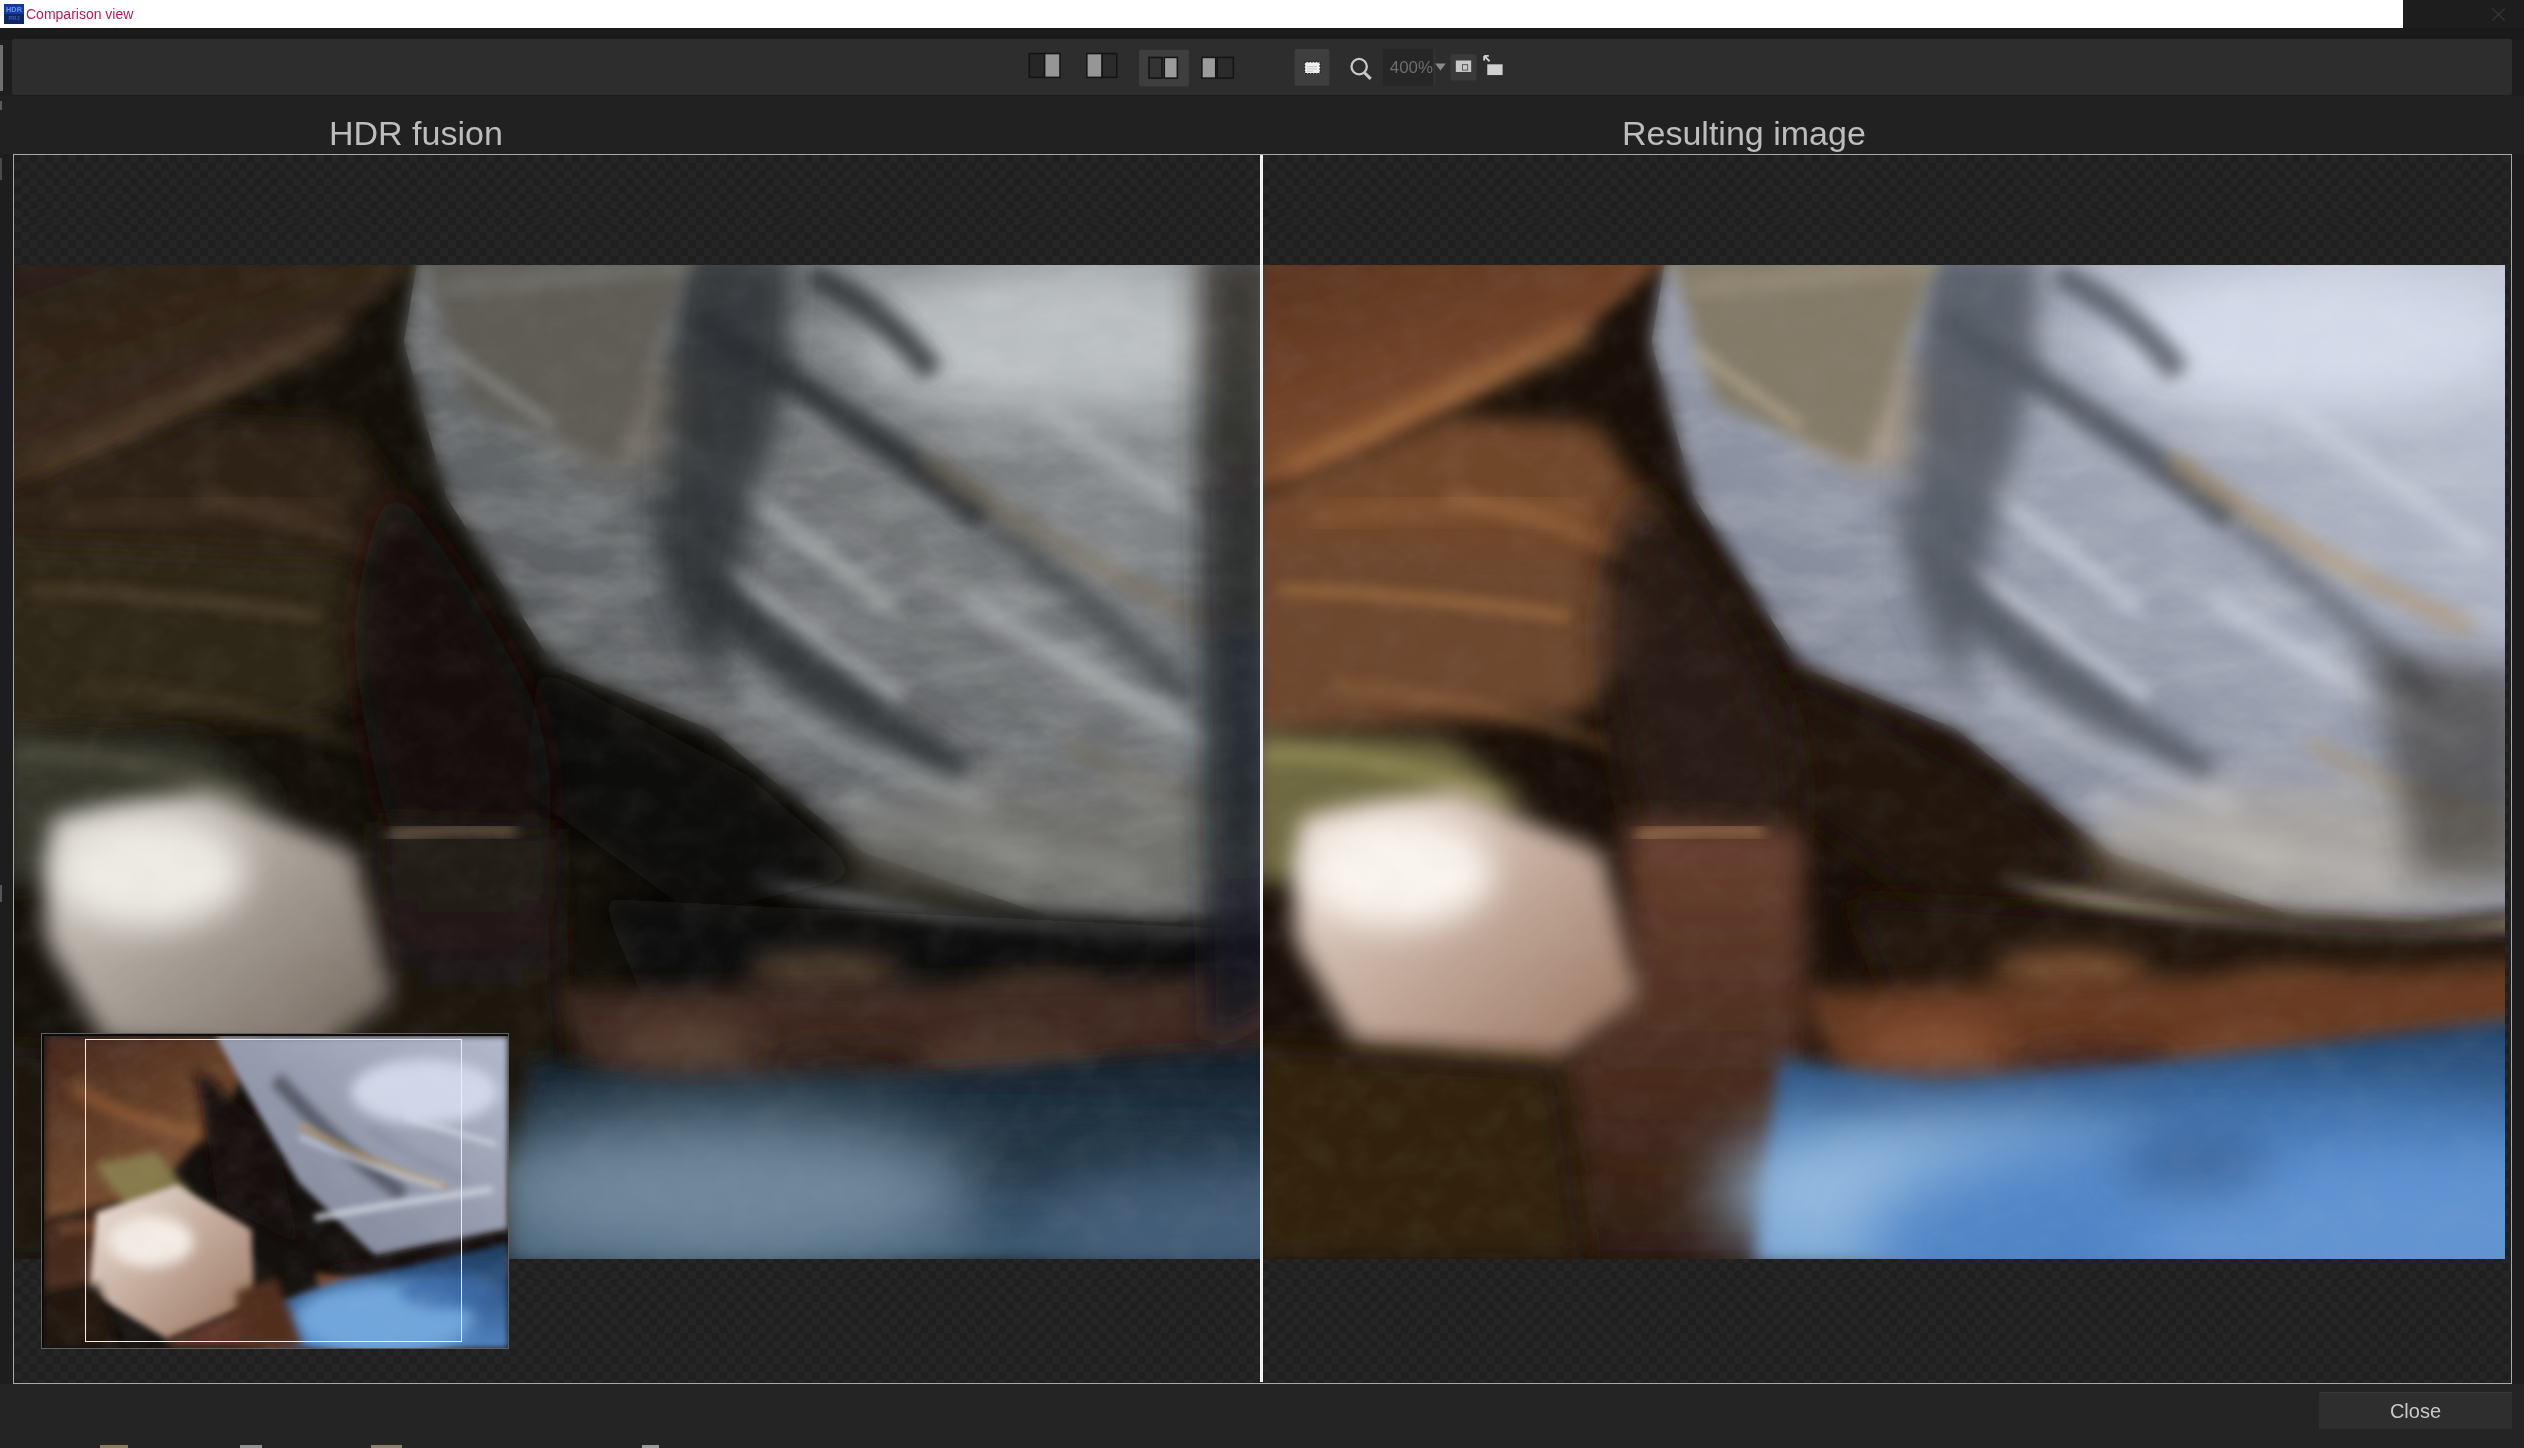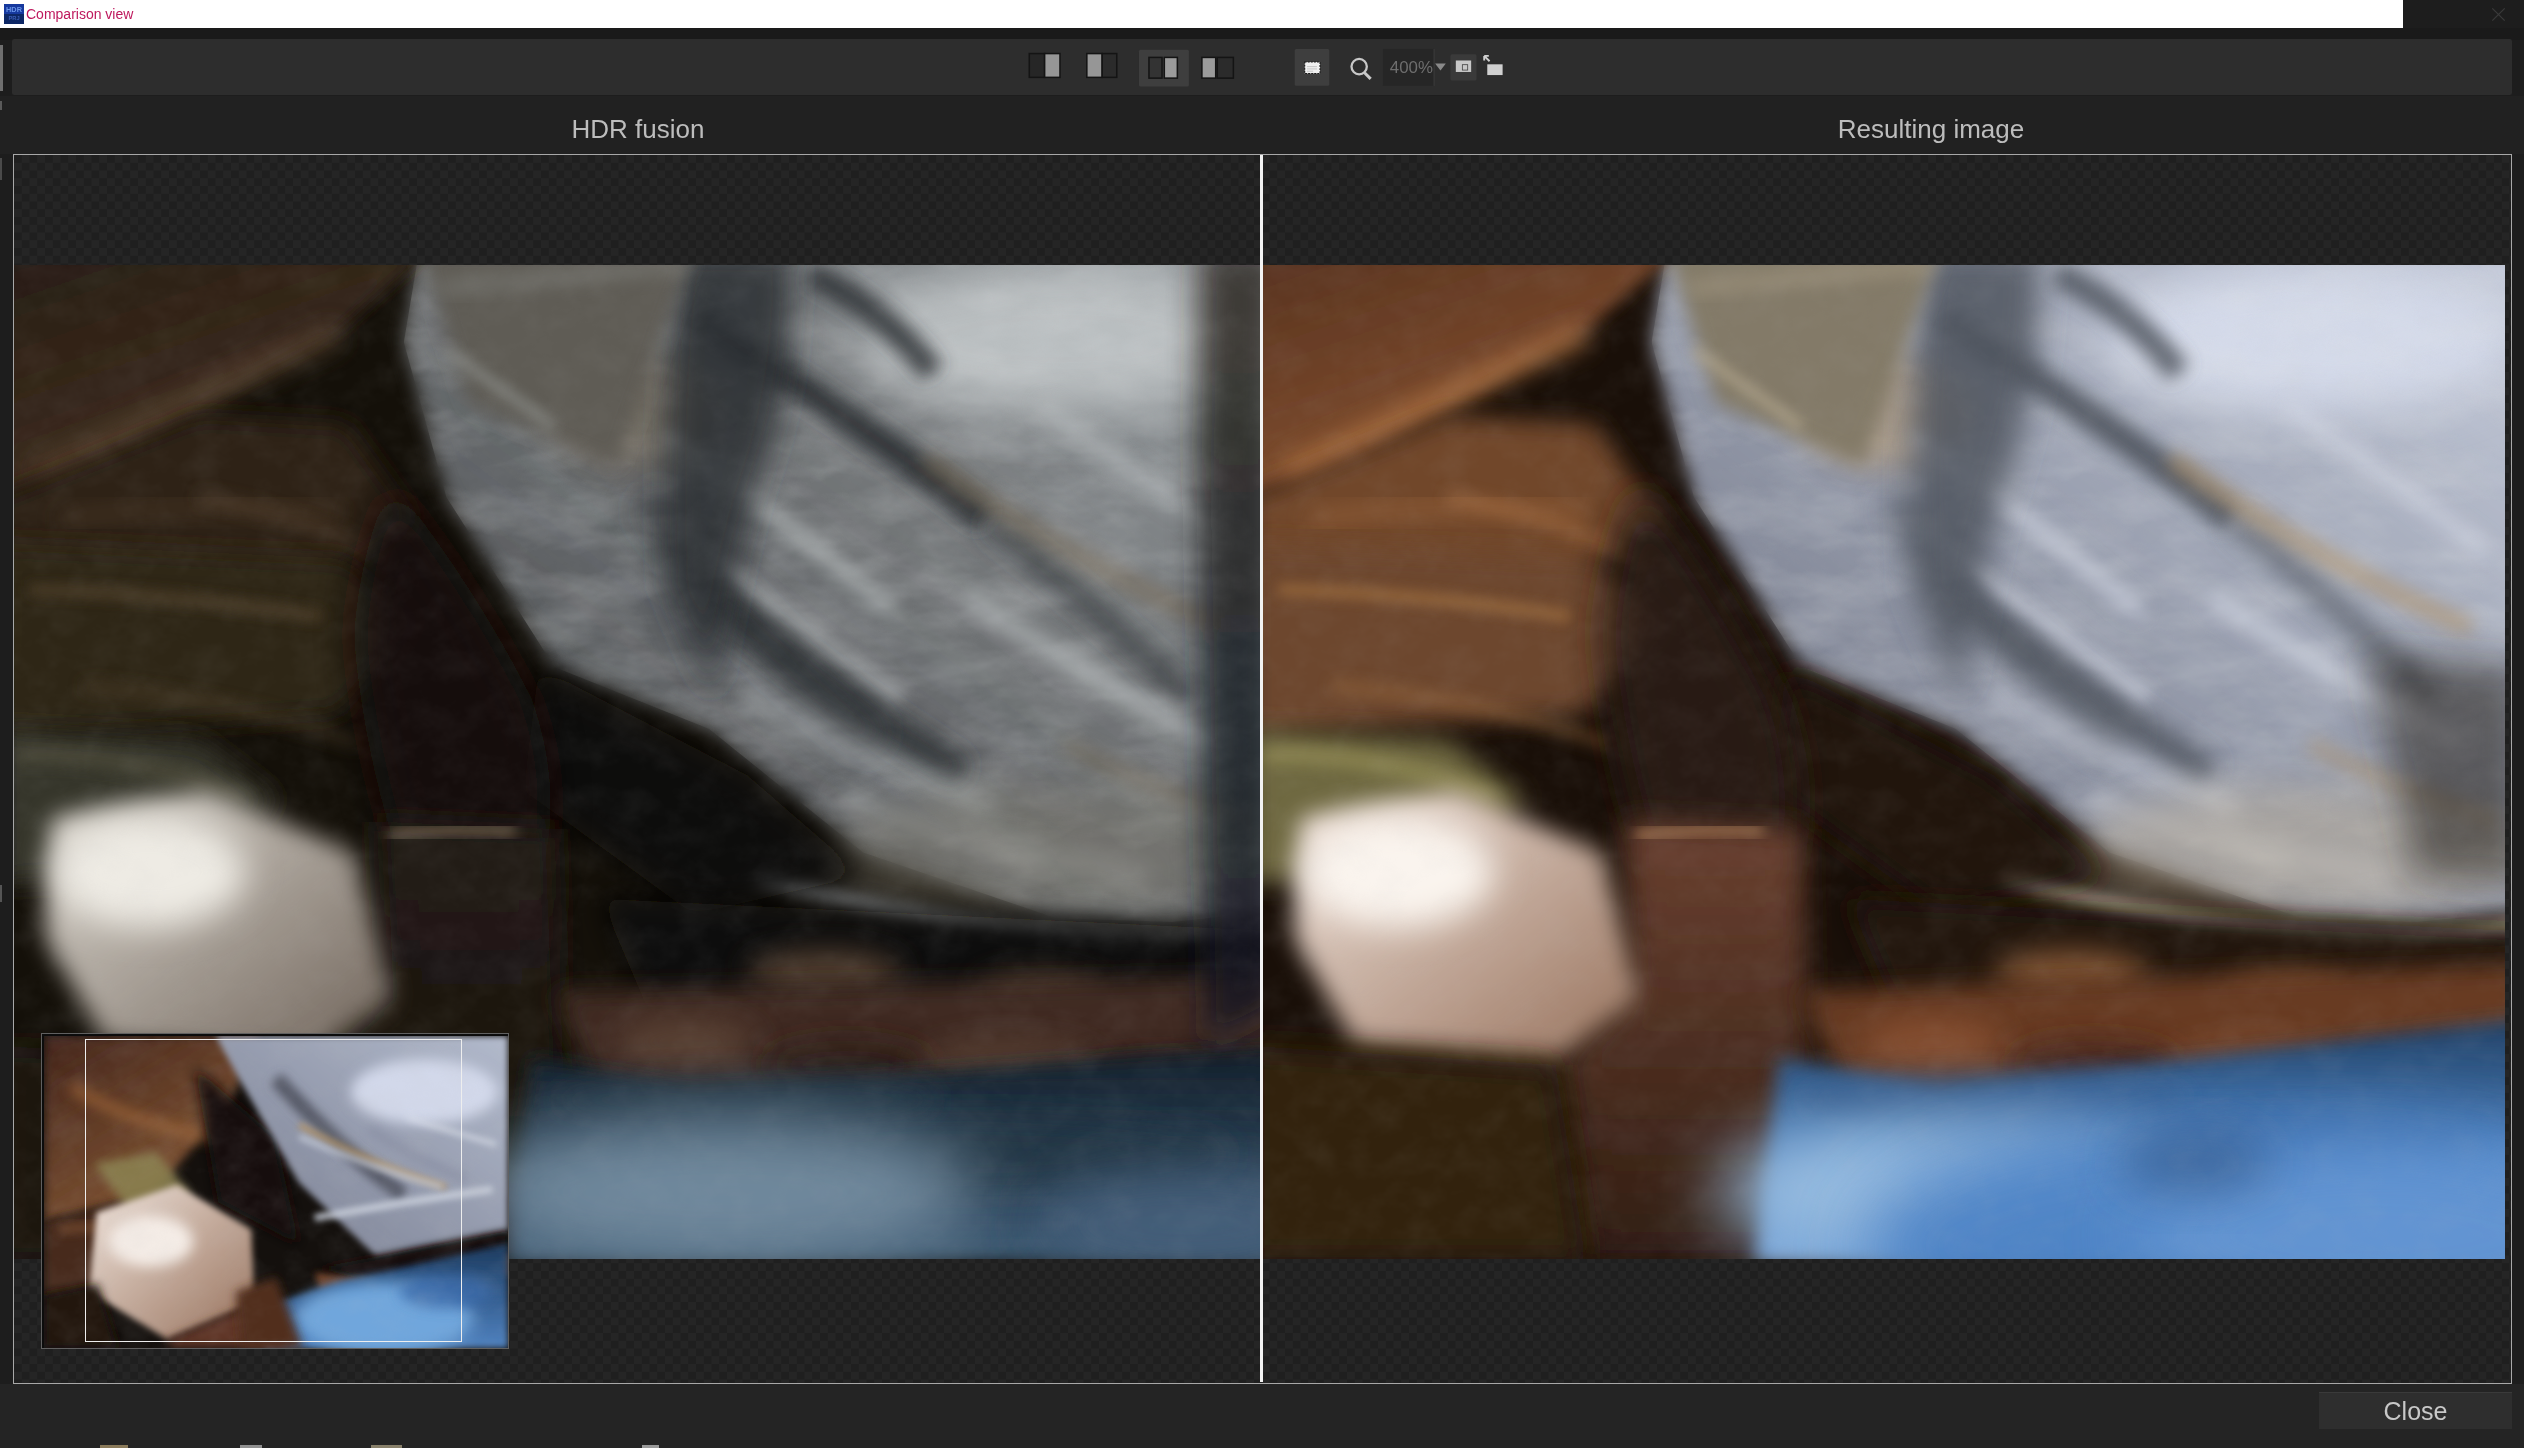--- a/index.html
+++ b/index.html
@@ -2,36 +2,36 @@
 <html style="font-size:12.4px"><head><meta charset="utf-8">
 <style>
 * { margin:0; padding:0; box-sizing:border-box; }
 html,body { width:2525px; height:1449px; background:#1d1d1d; overflow:hidden;
   font-family:"Liberation Sans", sans-serif; }
 #titlebar { position:absolute; left:0; top:0; width:2403px; height:28px; background:#ffffff; }
 #appicon { position:absolute; left:3.9px; top:3.9px; width:20px; height:20px; }
 #title { position:absolute; left:26px; top:0; height:28px; line-height:29px; font-size:14px; color:#be185d; }
 #closex { position:absolute; left:2490px; top:6.2px; width:17px; height:17px; }
 #toolbar { position:absolute; left:12.4px; top:39px; width:2500px; height:56px; background:#2d2d2d; border-radius:2.3px; }
-.lbl { position:absolute; top:114px; font-size:26px; color:#bdbdbd; width:618px; text-align:center; }
+.lbl { position:absolute; top:114px; font-size:34px; color:#bdbdbd; width:618px; text-align:left; }
 #imgarea { position:absolute; left:13px; top:154px; width:2499px; height:1230px;
   border:1.5px solid #a8a8a8; background-color:#1f1f1f;
   background-image:conic-gradient(#252525 90deg, transparent 90deg 180deg, #252525 180deg 270deg, transparent 270deg);
   background-size:15.5px 15.5px; }
 #divider { position:absolute; left:1246px; top:0px; width:3.1px; height:1227px; background:#f2f2f2; }
 .photo { position:absolute; top:110px; height:994px; overflow:hidden; }
 #photoL { left:0px; width:1246px; }
 #photoR { left:1249px; width:1242px; }
 .photo svg { display:block; width:100%; height:100%; }
 #thumb { position:absolute; left:27px; top:878px; width:468px; height:316px; background:#0c0c0c;
   border:0.8px solid #606060; }
 #thumb svg { position:absolute; left:1.5px; top:1.5px; width:464px; height:312px; }
 #viewport { position:absolute; left:43px; top:5.4px; width:377px; height:303px; border:1.5px solid #eeeeee; }
 #closebtn { position:absolute; left:2319px; top:1392px; width:193px; height:37px; background:#2e2e2e;
-  border-top:0.8px solid #3a3a3a; color:#c8c8c8; font-size:25px; text-align:center; line-height:36px; }
+  border-top:0.8px solid #3a3a3a; color:#c8c8c8; font-size:20px; text-align:center; line-height:36px; }
 .edge { position:absolute; background:#6f6f6f; }
 </style></head>
 <body>
 <div style="position:absolute;left:0;top:28px;width:2525px;height:11.6px;background:#1a1a1a;"></div>
 <div style="position:absolute;left:0;top:96px;width:2525px;height:58px;background:#212121;"></div>
 <div style="position:absolute;left:0;top:1384px;width:2525px;height:65px;background:#242424;"></div>
 <div id="toolbar"></div>
 <div id="titlebar">
   <svg id="appicon" viewBox="0 0 26 26">
     <rect width="26" height="26" fill="#0d2765"></rect>

